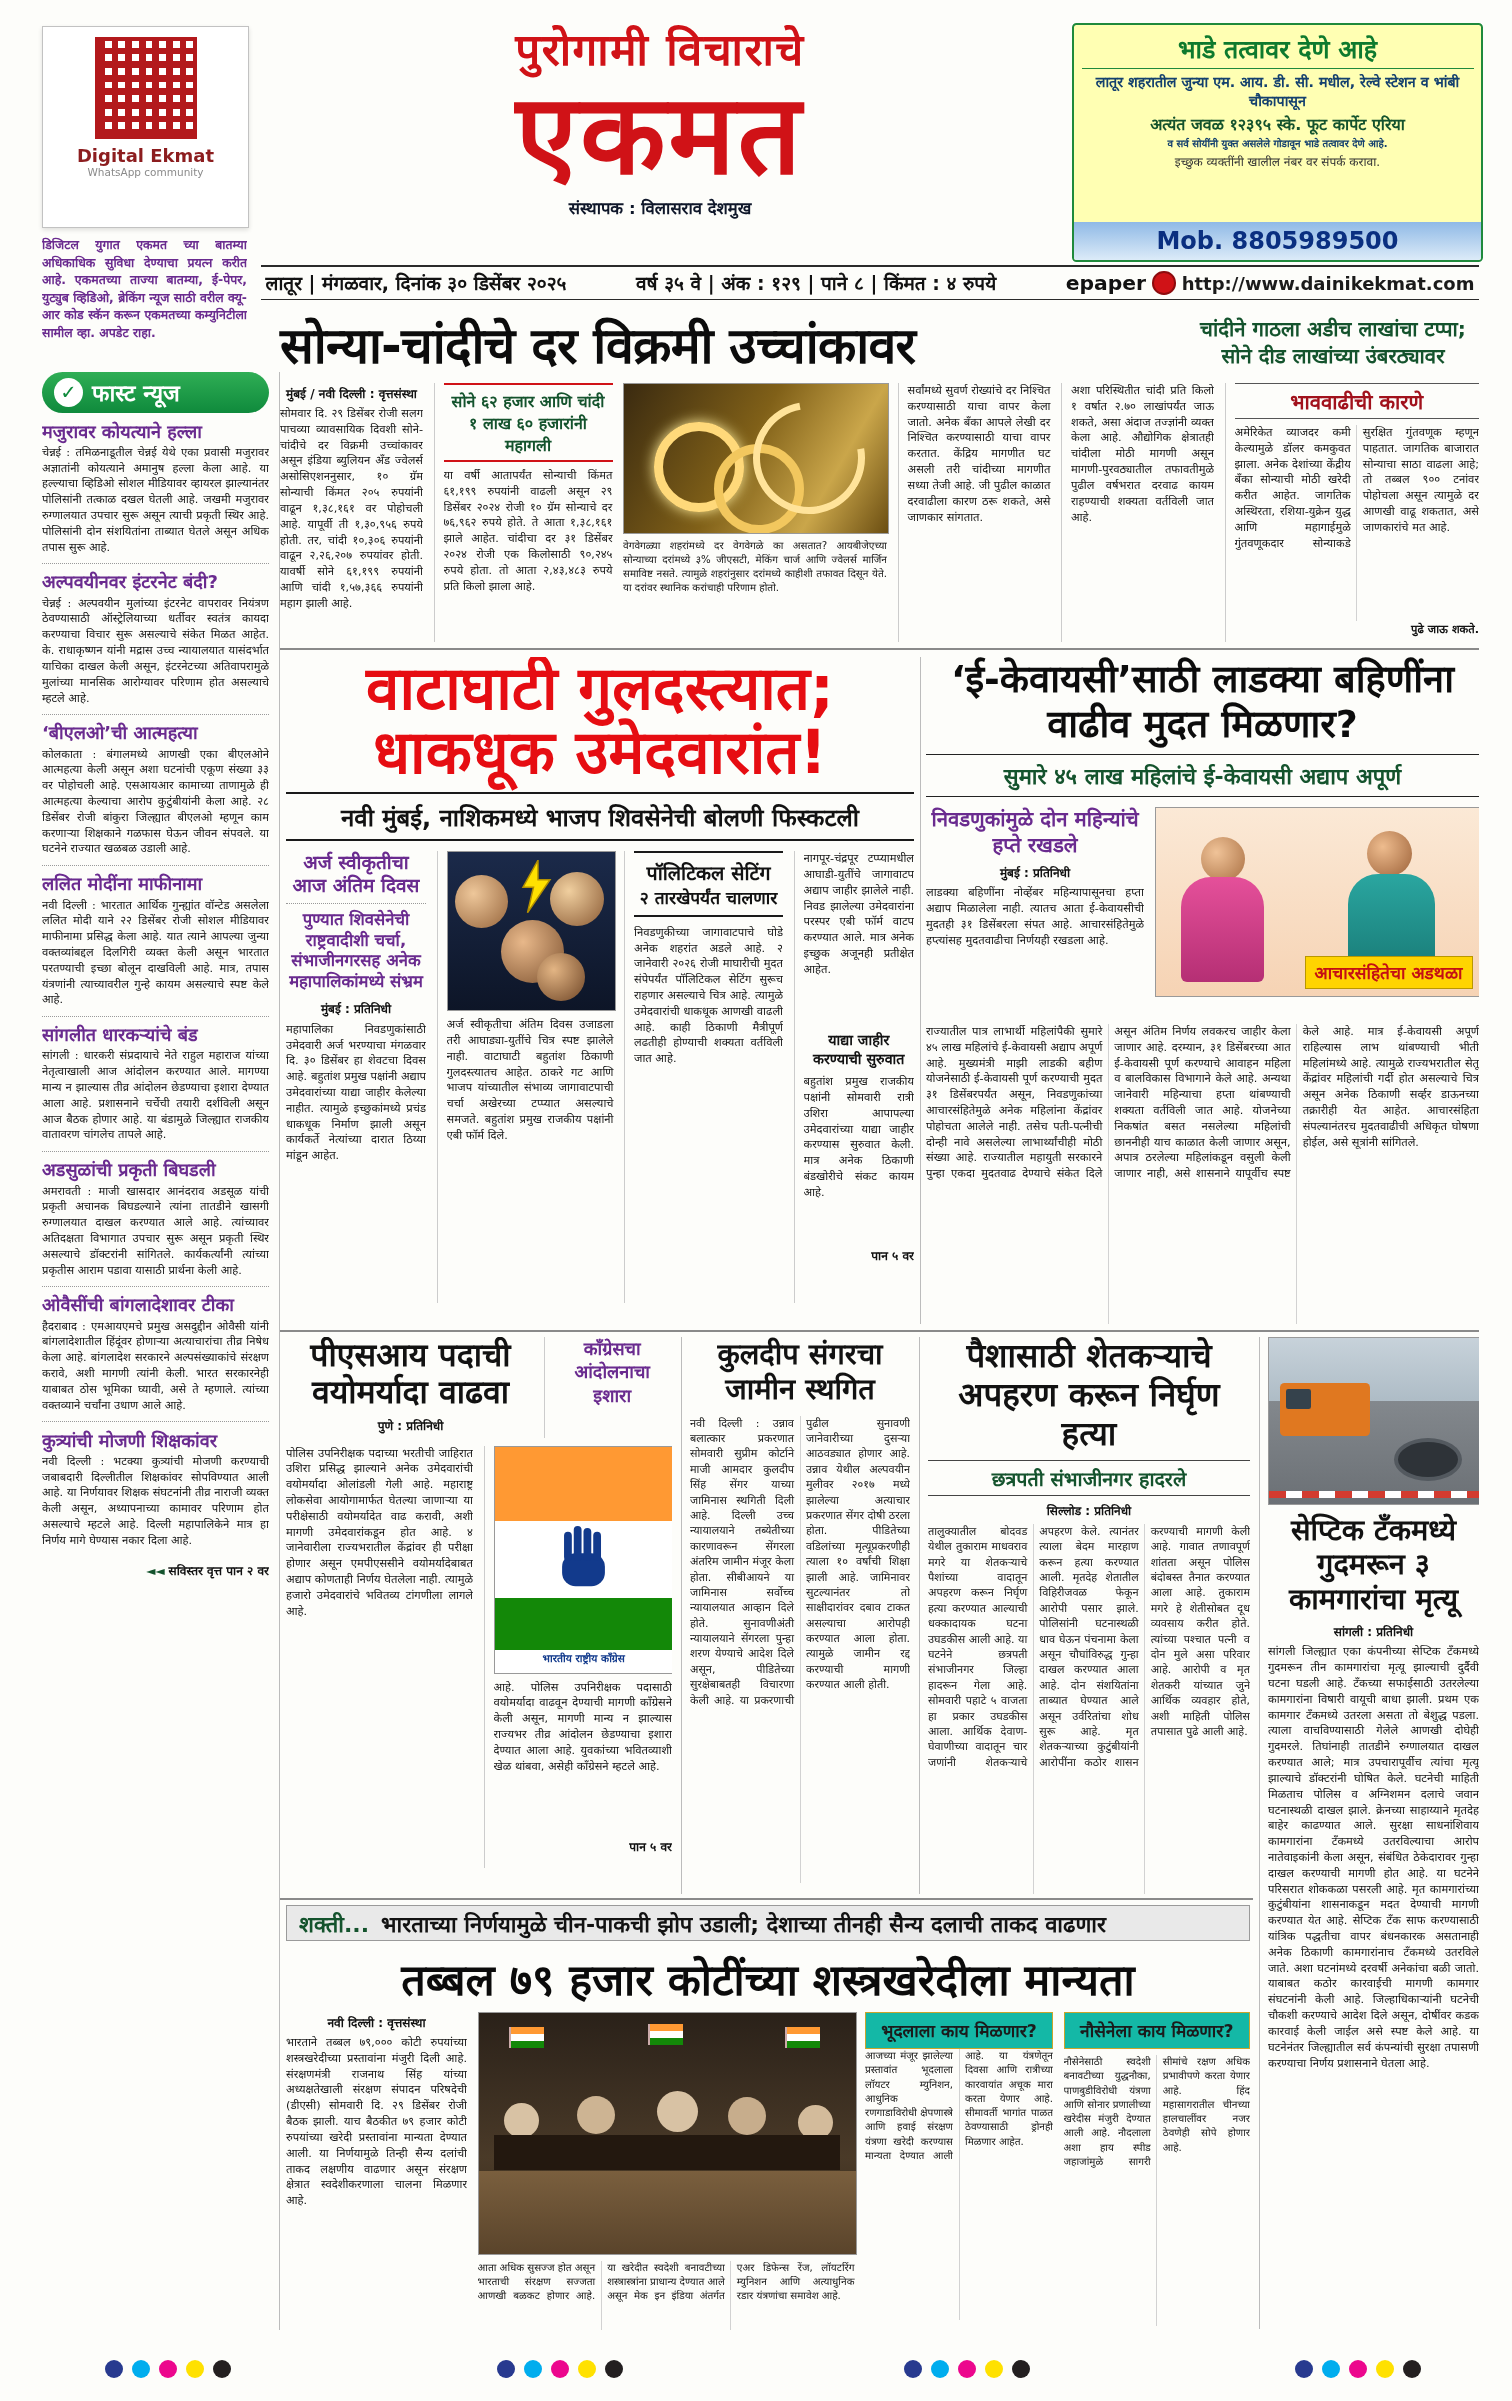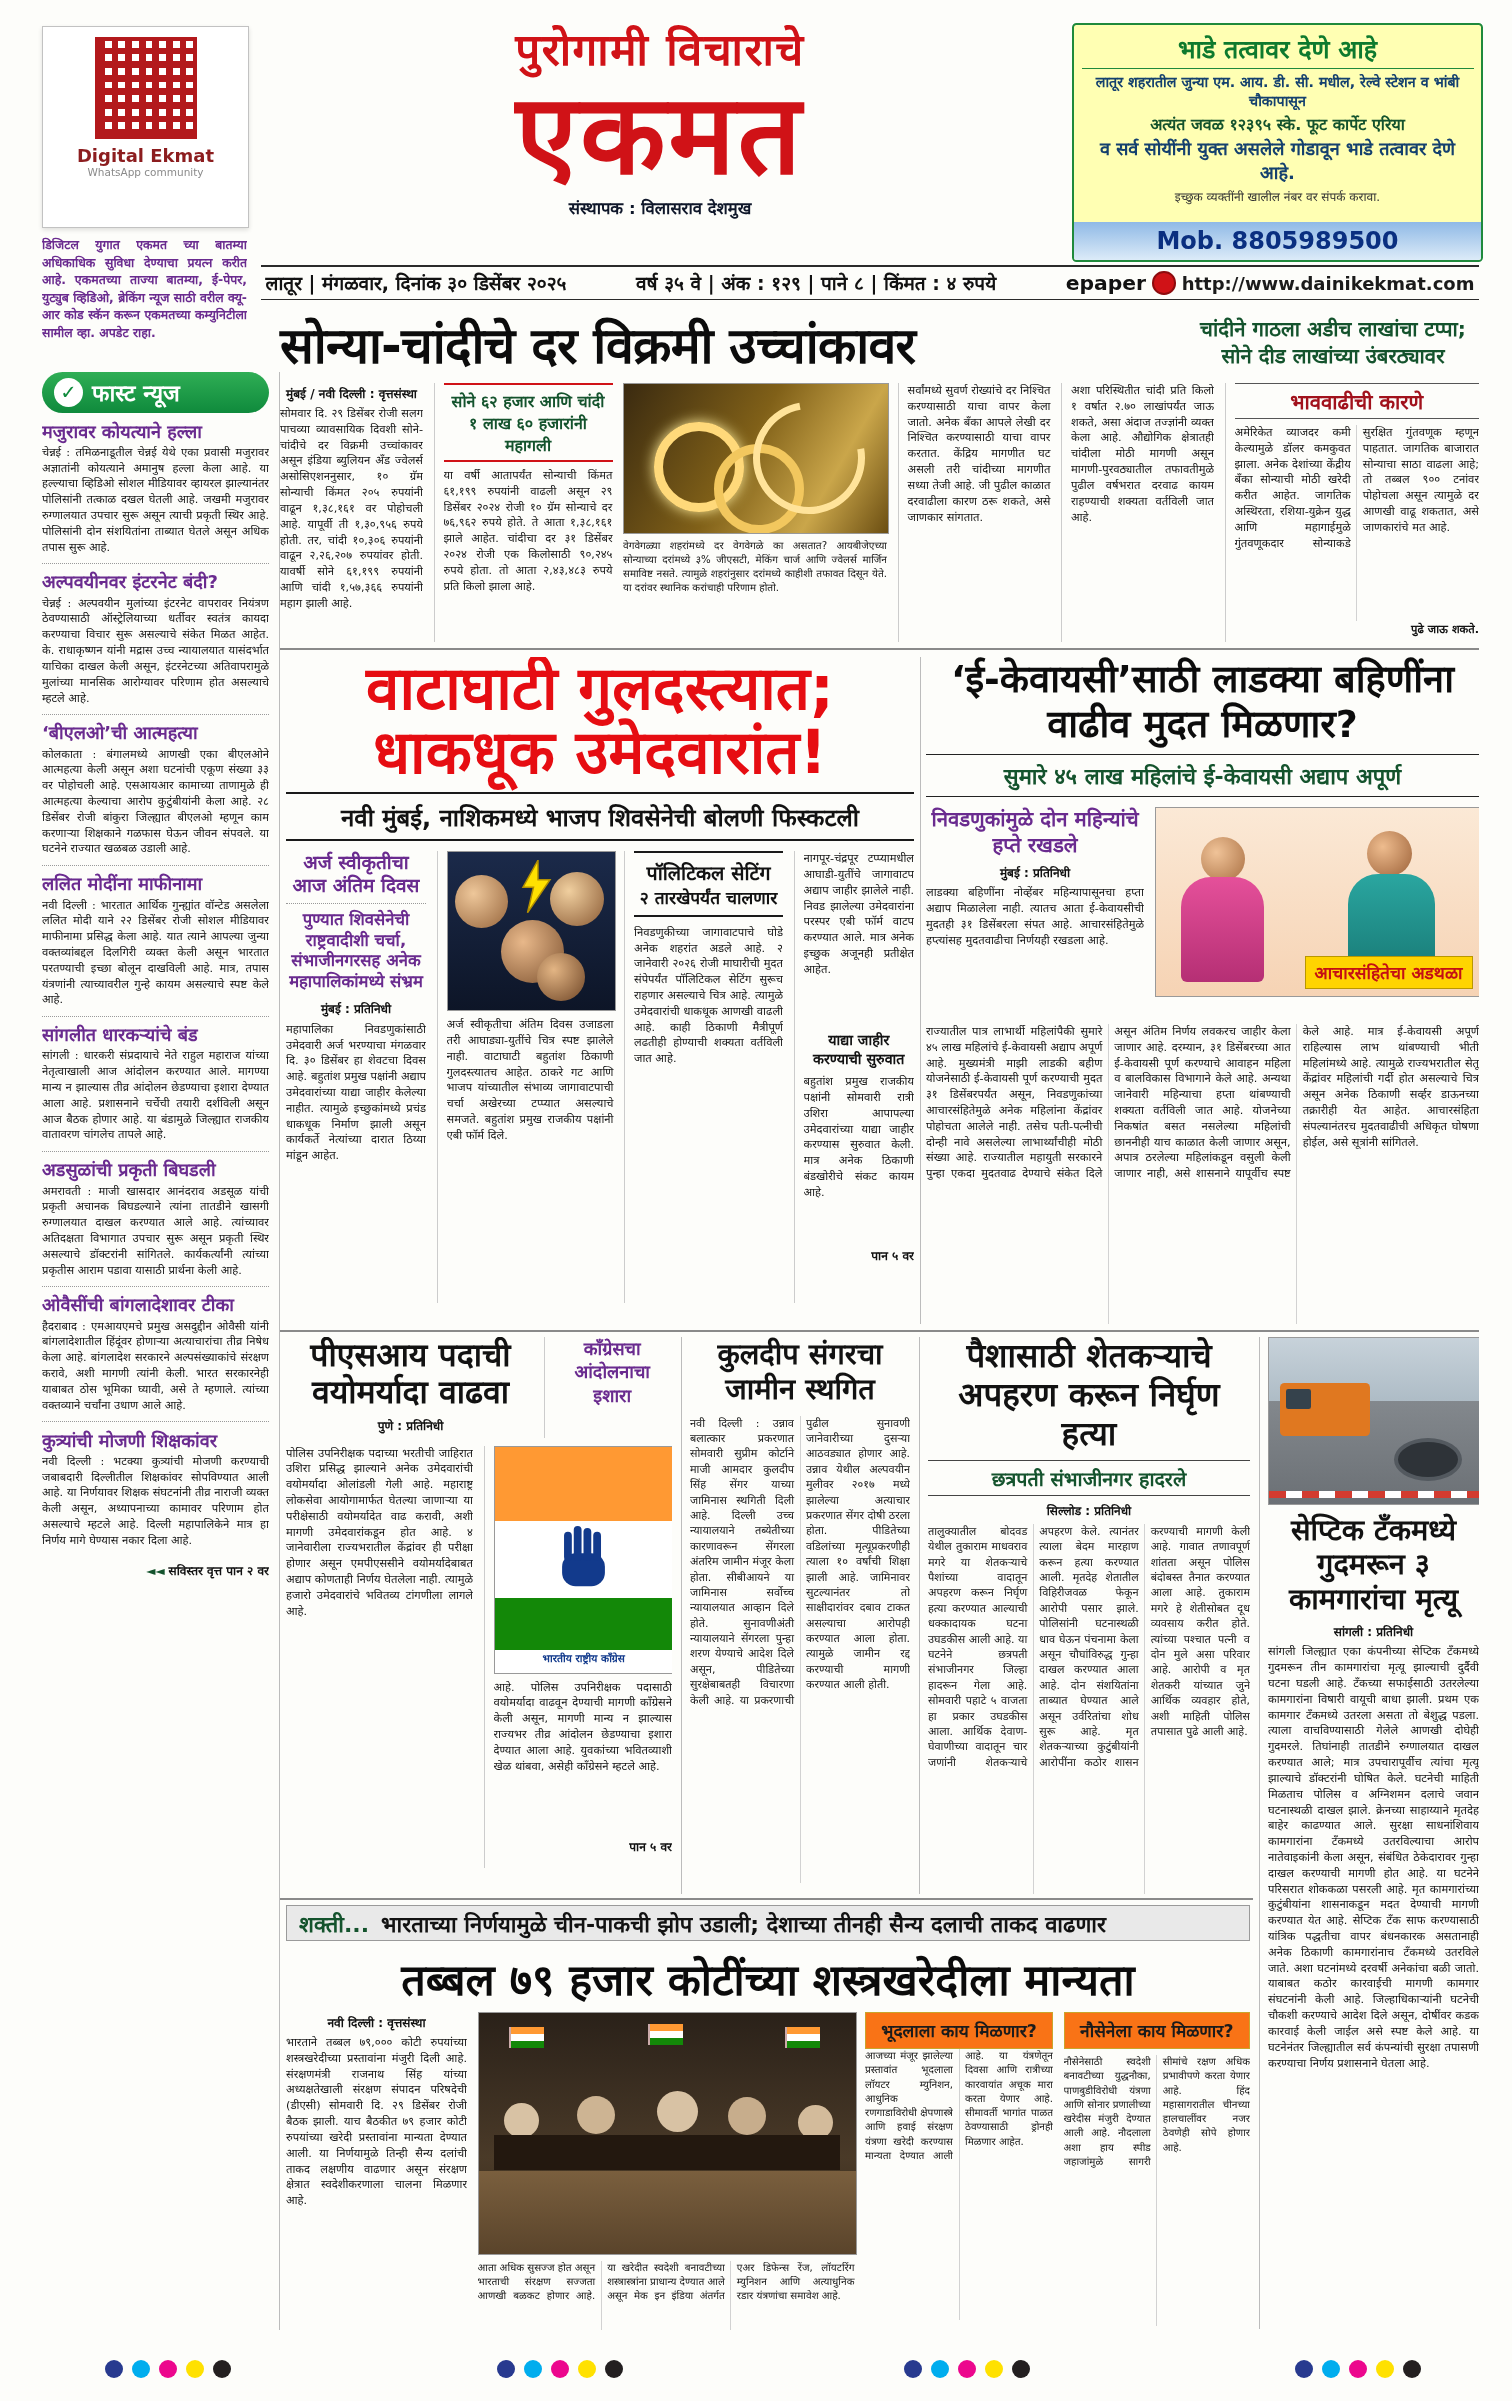--- a/index.html
+++ b/index.html
@@ -10,21 +10,21 @@
   .b{font-weight:bold;}
   .bd{font-size:11.3px;line-height:1.4;text-align:justify;color:#161616;overflow:hidden;}
   .sm{font-size:10.2px;line-height:1.38;}
   .dl{font-weight:bold;text-align:center;font-size:12px;margin:1.5px 0 4.5px 0;}
   .red{color:#14532d;}
   .purple{color:#6a2b8f;}
   .vline{position:absolute;width:0.8px;background:#bcbcbc;}
   .hline{position:absolute;height:1.5px;background:#8a8a8a;}
   .colrule{column-gap:12px;column-rule:0.8px solid #d2d2d2;}
   .photo{position:relative;overflow:hidden;border:0.8px solid #999;}
-  .yellowbox{background:#f97316;border:0.8px solid #c9a52c;text-align:center;font-weight:bold;
+  .yellowbox{background:#14b8a6;border:0.8px solid #c9a52c;text-align:center;font-weight:bold;
              font-size:17.3px;padding:6px 3px;color:#1b1b1b;}
   .dotset{display:flex;gap:9px;}
   .dot{width:18px;height:18px;border-radius:50%;}
   .masthead-red{color:#d01217;}
   .qr-pattern{width:96px;height:96px;margin:10.5px auto 6px auto;border:3.8px solid #b3191c;
     background:
       repeating-linear-gradient(0deg,#b3191c 0 6.8px,transparent 6.8px 13.6px),
       repeating-linear-gradient(90deg,#b3191c 0 6.8px,#fff 6.8px 13.6px);}
   .greenbar{display:flex;align-items:center;gap:9px;background:linear-gradient(#2fae55,#0f8a3c);
     border-radius:21px;height:41px;padding:0 12px;color:#fff;font-weight:bold;font-size:22.6px;}
@@ -47,21 +47,21 @@
   <div class="abs c" style="left:261px;top:18px;width:798px;">
     <div class="b masthead-red" style="font-size:44px;letter-spacing:1.5px;">पुरोगामी विचाराचे</div>
     <div class="b masthead-red" style="font-size:111px;line-height:1.02;letter-spacing:3px;text-align:center;">एकमत</div>
     <div class="b" style="font-size:16.6px;color:#0f172a;margin-top:4.5px;">संस्थापक : विलासराव देशमुख</div>
   </div>
 
   <div class="abs" style="left:1072px;top:22.6px;width:407px;height:235px;background:#ffffb3;border:2.3px solid #1f8a3c;border-radius:4.5px;overflow:hidden;">
     <div class="c b" style="font-size:25px;color:#0e7a2e;padding-top:6px;border-bottom:1.5px solid #1f8a3c;padding-bottom:3px;margin:0 7.5px;">भाडे तत्वावर देणे आहे</div>
     <div class="c b" style="font-size:14.3px;color:#14406e;padding:4.5px 10.5px 0 10.5px;line-height:1.35;">लातूर शहरातील जुन्या एम. आय. डी. सी. मधील, रेल्वे स्टेशन व भांबी चौकापासून</div>
     <div class="c b red" style="font-size:16px;padding:1.5px 10.5px;">अत्यंत जवळ १२३९५ स्के. फूट कार्पेट एरिया</div>
-    <div class="c b" style="font-size:18px;color:#14406e;padding:0 10.5px;line-height:1.35;">व सर्व सोयींनी युक्त असलेले गोडावून भाडे तत्वावर देणे आहे.</div>
+    <div class="c b" style="font-size:10px;color:#14406e;padding:0 10.5px;line-height:1.35;">व सर्व सोयींनी युक्त असलेले गोडावून भाडे तत्वावर देणे आहे.</div>
     <div class="c" style="font-size:12px;color:#333;padding-top:3px;">इच्छुक व्यक्तींनी खालील नंबर वर संपर्क करावा.</div>
     <div class="abs c b" style="left:0;right:0;bottom:0;height:38px;line-height:38px;font-size:24px;color:#0a2f80;background:linear-gradient(#8fb9e6,#dcebf8);">Mob. 8805989500</div>
   </div>
 
   <div class="abs" style="left:261px;top:265px;width:1218px;height:35px;border-top:2.3px solid #2a2a2a;border-bottom:1.5px solid #2a2a2a;display:flex;align-items:center;justify-content:space-between;padding:0 4.5px;box-sizing:border-box;">
     <span class="b" style="font-size:19px;">लातूर | मंगळवार, दिनांक ३० डिसेंबर २०२५</span>
     <span class="b" style="font-size:19px;">वर्ष ३५ वे | अंक : १२९ | पाने ८ | किंमत : ४ रुपये</span>
     <span style="display:flex;align-items:center;gap:6px;">
       <span class="b" style="font-size:20.3px;">epaper</span>
       <span style="width:19.6px;height:19.6px;border-radius:50%;background:#d01217;display:inline-block;border:2.3px solid #8d0b0e;"></span>

